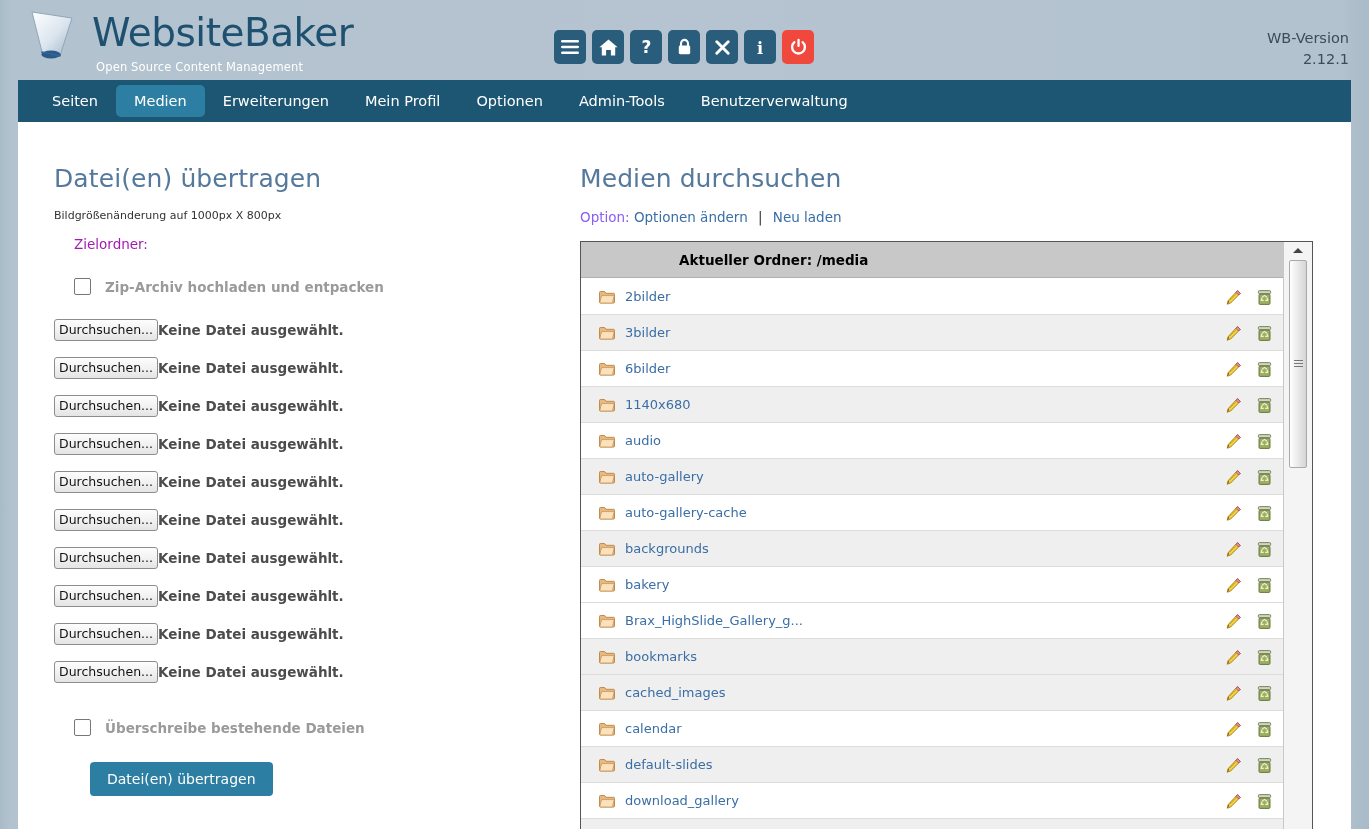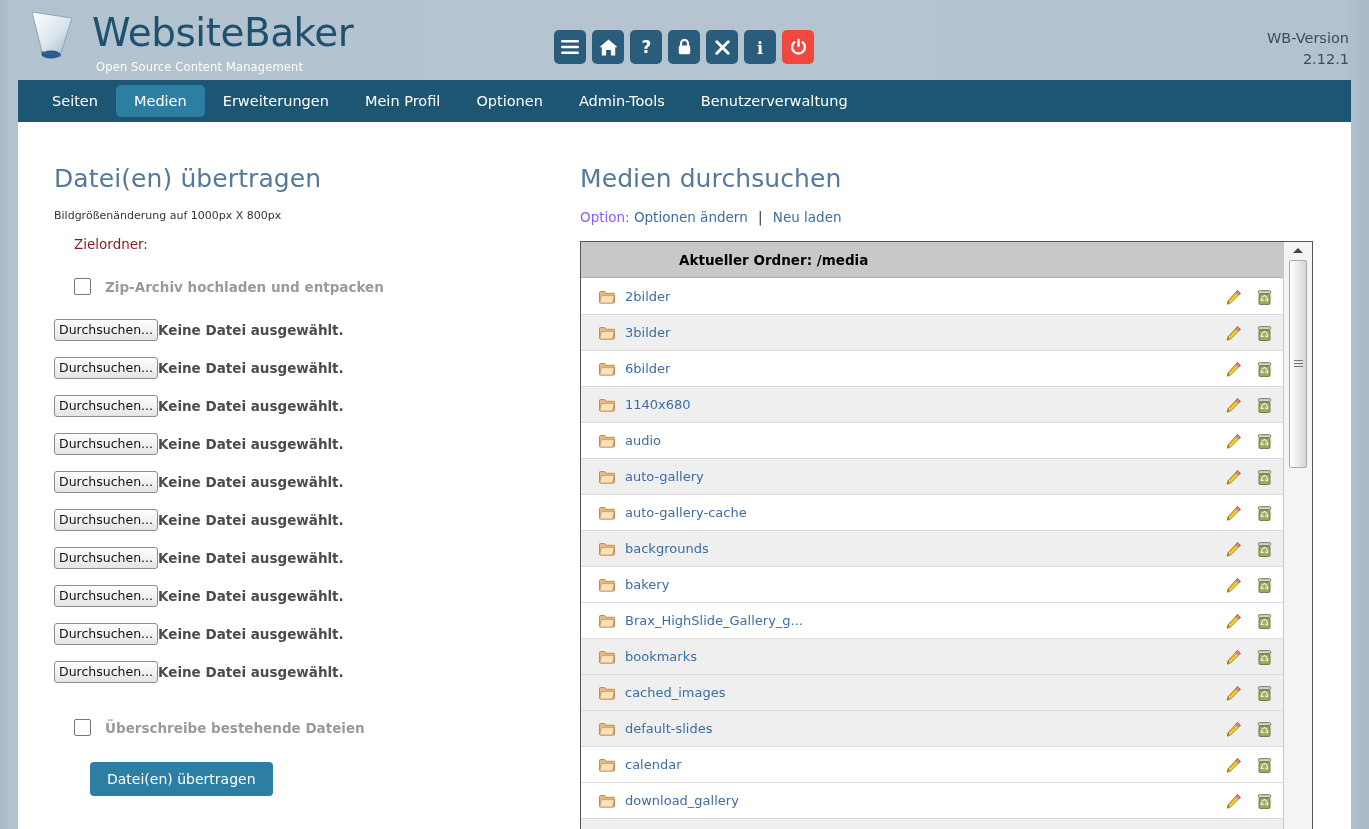--- a/index.html
+++ b/index.html
@@ -118,21 +118,21 @@
     padding: 42px 0 0 0;
     letter-spacing: 0.1px;
   }
   .resize-note {
     font-size: 11px;
     color: #333;
     margin-top: 16px;
   }
   .field-label {
     font-size: 13.5px;
-    color: #7f1d1d;
+    color: #a21caf;
     margin: 14px 0 5px 20px;
   }
   .select-wrap {
     position: relative;
     margin-left: 20px;
     width: 458px; height: 34px;
     border: 1px solid #a9a9a9;
     background: #ffffff;
   }
   .select-wrap .val {
@@ -720,46 +720,46 @@
                   <path d="M2.2 15.2 L3.2 11.6 L4.3 12.7 Z" fill="#8a5f2b"></path>
                   <path d="M4.6 11.3 L12.0 3.9" stroke="#c7a520" stroke-width="0.8"></path>
                 </svg>
                 <svg class="act" viewBox="0 0 17 17">
                   <rect x="2.3" y="1.6" width="12.4" height="3.1" rx="1.3" fill="#cfd6c0" stroke="#6d7a52" stroke-width="0.9"></rect>
                   <rect x="3.0" y="5.2" width="11" height="10.2" rx="1.1" fill="#9eb05f" stroke="#5d6b35" stroke-width="0.9"></rect>
                   <path d="M6.2 8.2 L8.5 6.4 L10.8 8.2 M10.9 8.6 L11.9 11.3 L9.2 11.3 M7.7 11.3 L5.1 11.3 L6.1 8.6" fill="none" stroke="#e9f0da" stroke-width="1.2" stroke-linejoin="round"></path>
                 </svg>
               </span>
             </div>
+            <div class="frow">
+              <svg class="folder-icon" viewBox="0 0 16 14">
+                <path d="M0.5 2.5 A1 1 0 0 1 1.5 1.5 L5.6 1.5 L7.1 3.3 L14.5 3.3 A1 1 0 0 1 15.5 4.3 L15.5 12 A1 1 0 0 1 14.5 13 L1.5 13 A1 1 0 0 1 0.5 12 Z" fill="#e8b882" stroke="#b98342" stroke-width="0.9"></path>
+                <path d="M2.6 5.6 L15.2 5.6 L13.6 12.4 A0.8 0.8 0 0 1 12.9 13 L1.6 13 A0.8 0.8 0 0 1 0.9 12 Z" fill="#fbe2bd" stroke="#c89454" stroke-width="0.8"></path>
+              </svg>
+              <span class="frow-name">calendar</span>
+              <span class="row-actions">
+                <svg class="act" viewBox="0 0 17 17">
+                  <path d="M12.6 1.6 L15.3 4.3 L5.6 14 L2.2 15.2 L3.2 11.6 Z" fill="#f4cf3e" stroke="#9c7a10" stroke-width="0.9"></path>
+                  <path d="M12.6 1.6 L15.3 4.3 L13.6 6 L10.9 3.3 Z" fill="#e88aa0" stroke="#9c4a60" stroke-width="0.8"></path>
+                  <path d="M2.2 15.2 L3.2 11.6 L4.3 12.7 Z" fill="#8a5f2b"></path>
+                  <path d="M4.6 11.3 L12.0 3.9" stroke="#c7a520" stroke-width="0.8"></path>
+                </svg>
+                <svg class="act" viewBox="0 0 17 17">
+                  <rect x="2.3" y="1.6" width="12.4" height="3.1" rx="1.3" fill="#cfd6c0" stroke="#6d7a52" stroke-width="0.9"></rect>
+                  <rect x="3.0" y="5.2" width="11" height="10.2" rx="1.1" fill="#9eb05f" stroke="#5d6b35" stroke-width="0.9"></rect>
+                  <path d="M6.2 8.2 L8.5 6.4 L10.8 8.2 M10.9 8.6 L11.9 11.3 L9.2 11.3 M7.7 11.3 L5.1 11.3 L6.1 8.6" fill="none" stroke="#e9f0da" stroke-width="1.2" stroke-linejoin="round"></path>
+                </svg>
+              </span>
+            </div>
             <div class="frow alt">
               <svg class="folder-icon" viewBox="0 0 16 14">
                 <path d="M0.5 2.5 A1 1 0 0 1 1.5 1.5 L5.6 1.5 L7.1 3.3 L14.5 3.3 A1 1 0 0 1 15.5 4.3 L15.5 12 A1 1 0 0 1 14.5 13 L1.5 13 A1 1 0 0 1 0.5 12 Z" fill="#e8b882" stroke="#b98342" stroke-width="0.9"></path>
                 <path d="M2.6 5.6 L15.2 5.6 L13.6 12.4 A0.8 0.8 0 0 1 12.9 13 L1.6 13 A0.8 0.8 0 0 1 0.9 12 Z" fill="#fbe2bd" stroke="#c89454" stroke-width="0.8"></path>
               </svg>
               <span class="frow-name">default-slides</span>
-              <span class="row-actions">
-                <svg class="act" viewBox="0 0 17 17">
-                  <path d="M12.6 1.6 L15.3 4.3 L5.6 14 L2.2 15.2 L3.2 11.6 Z" fill="#f4cf3e" stroke="#9c7a10" stroke-width="0.9"></path>
-                  <path d="M12.6 1.6 L15.3 4.3 L13.6 6 L10.9 3.3 Z" fill="#e88aa0" stroke="#9c4a60" stroke-width="0.8"></path>
-                  <path d="M2.2 15.2 L3.2 11.6 L4.3 12.7 Z" fill="#8a5f2b"></path>
-                  <path d="M4.6 11.3 L12.0 3.9" stroke="#c7a520" stroke-width="0.8"></path>
-                </svg>
-                <svg class="act" viewBox="0 0 17 17">
-                  <rect x="2.3" y="1.6" width="12.4" height="3.1" rx="1.3" fill="#cfd6c0" stroke="#6d7a52" stroke-width="0.9"></rect>
-                  <rect x="3.0" y="5.2" width="11" height="10.2" rx="1.1" fill="#9eb05f" stroke="#5d6b35" stroke-width="0.9"></rect>
-                  <path d="M6.2 8.2 L8.5 6.4 L10.8 8.2 M10.9 8.6 L11.9 11.3 L9.2 11.3 M7.7 11.3 L5.1 11.3 L6.1 8.6" fill="none" stroke="#e9f0da" stroke-width="1.2" stroke-linejoin="round"></path>
-                </svg>
-              </span>
-            </div>
-            <div class="frow">
-              <svg class="folder-icon" viewBox="0 0 16 14">
-                <path d="M0.5 2.5 A1 1 0 0 1 1.5 1.5 L5.6 1.5 L7.1 3.3 L14.5 3.3 A1 1 0 0 1 15.5 4.3 L15.5 12 A1 1 0 0 1 14.5 13 L1.5 13 A1 1 0 0 1 0.5 12 Z" fill="#e8b882" stroke="#b98342" stroke-width="0.9"></path>
-                <path d="M2.6 5.6 L15.2 5.6 L13.6 12.4 A0.8 0.8 0 0 1 12.9 13 L1.6 13 A0.8 0.8 0 0 1 0.9 12 Z" fill="#fbe2bd" stroke="#c89454" stroke-width="0.8"></path>
-              </svg>
-              <span class="frow-name">calendar</span>
               <span class="row-actions">
                 <svg class="act" viewBox="0 0 17 17">
                   <path d="M12.6 1.6 L15.3 4.3 L5.6 14 L2.2 15.2 L3.2 11.6 Z" fill="#f4cf3e" stroke="#9c7a10" stroke-width="0.9"></path>
                   <path d="M12.6 1.6 L15.3 4.3 L13.6 6 L10.9 3.3 Z" fill="#e88aa0" stroke="#9c4a60" stroke-width="0.8"></path>
                   <path d="M2.2 15.2 L3.2 11.6 L4.3 12.7 Z" fill="#8a5f2b"></path>
                   <path d="M4.6 11.3 L12.0 3.9" stroke="#c7a520" stroke-width="0.8"></path>
                 </svg>
                 <svg class="act" viewBox="0 0 17 17">
                   <rect x="2.3" y="1.6" width="12.4" height="3.1" rx="1.3" fill="#cfd6c0" stroke="#6d7a52" stroke-width="0.9"></rect>
                   <rect x="3.0" y="5.2" width="11" height="10.2" rx="1.1" fill="#9eb05f" stroke="#5d6b35" stroke-width="0.9"></rect>

